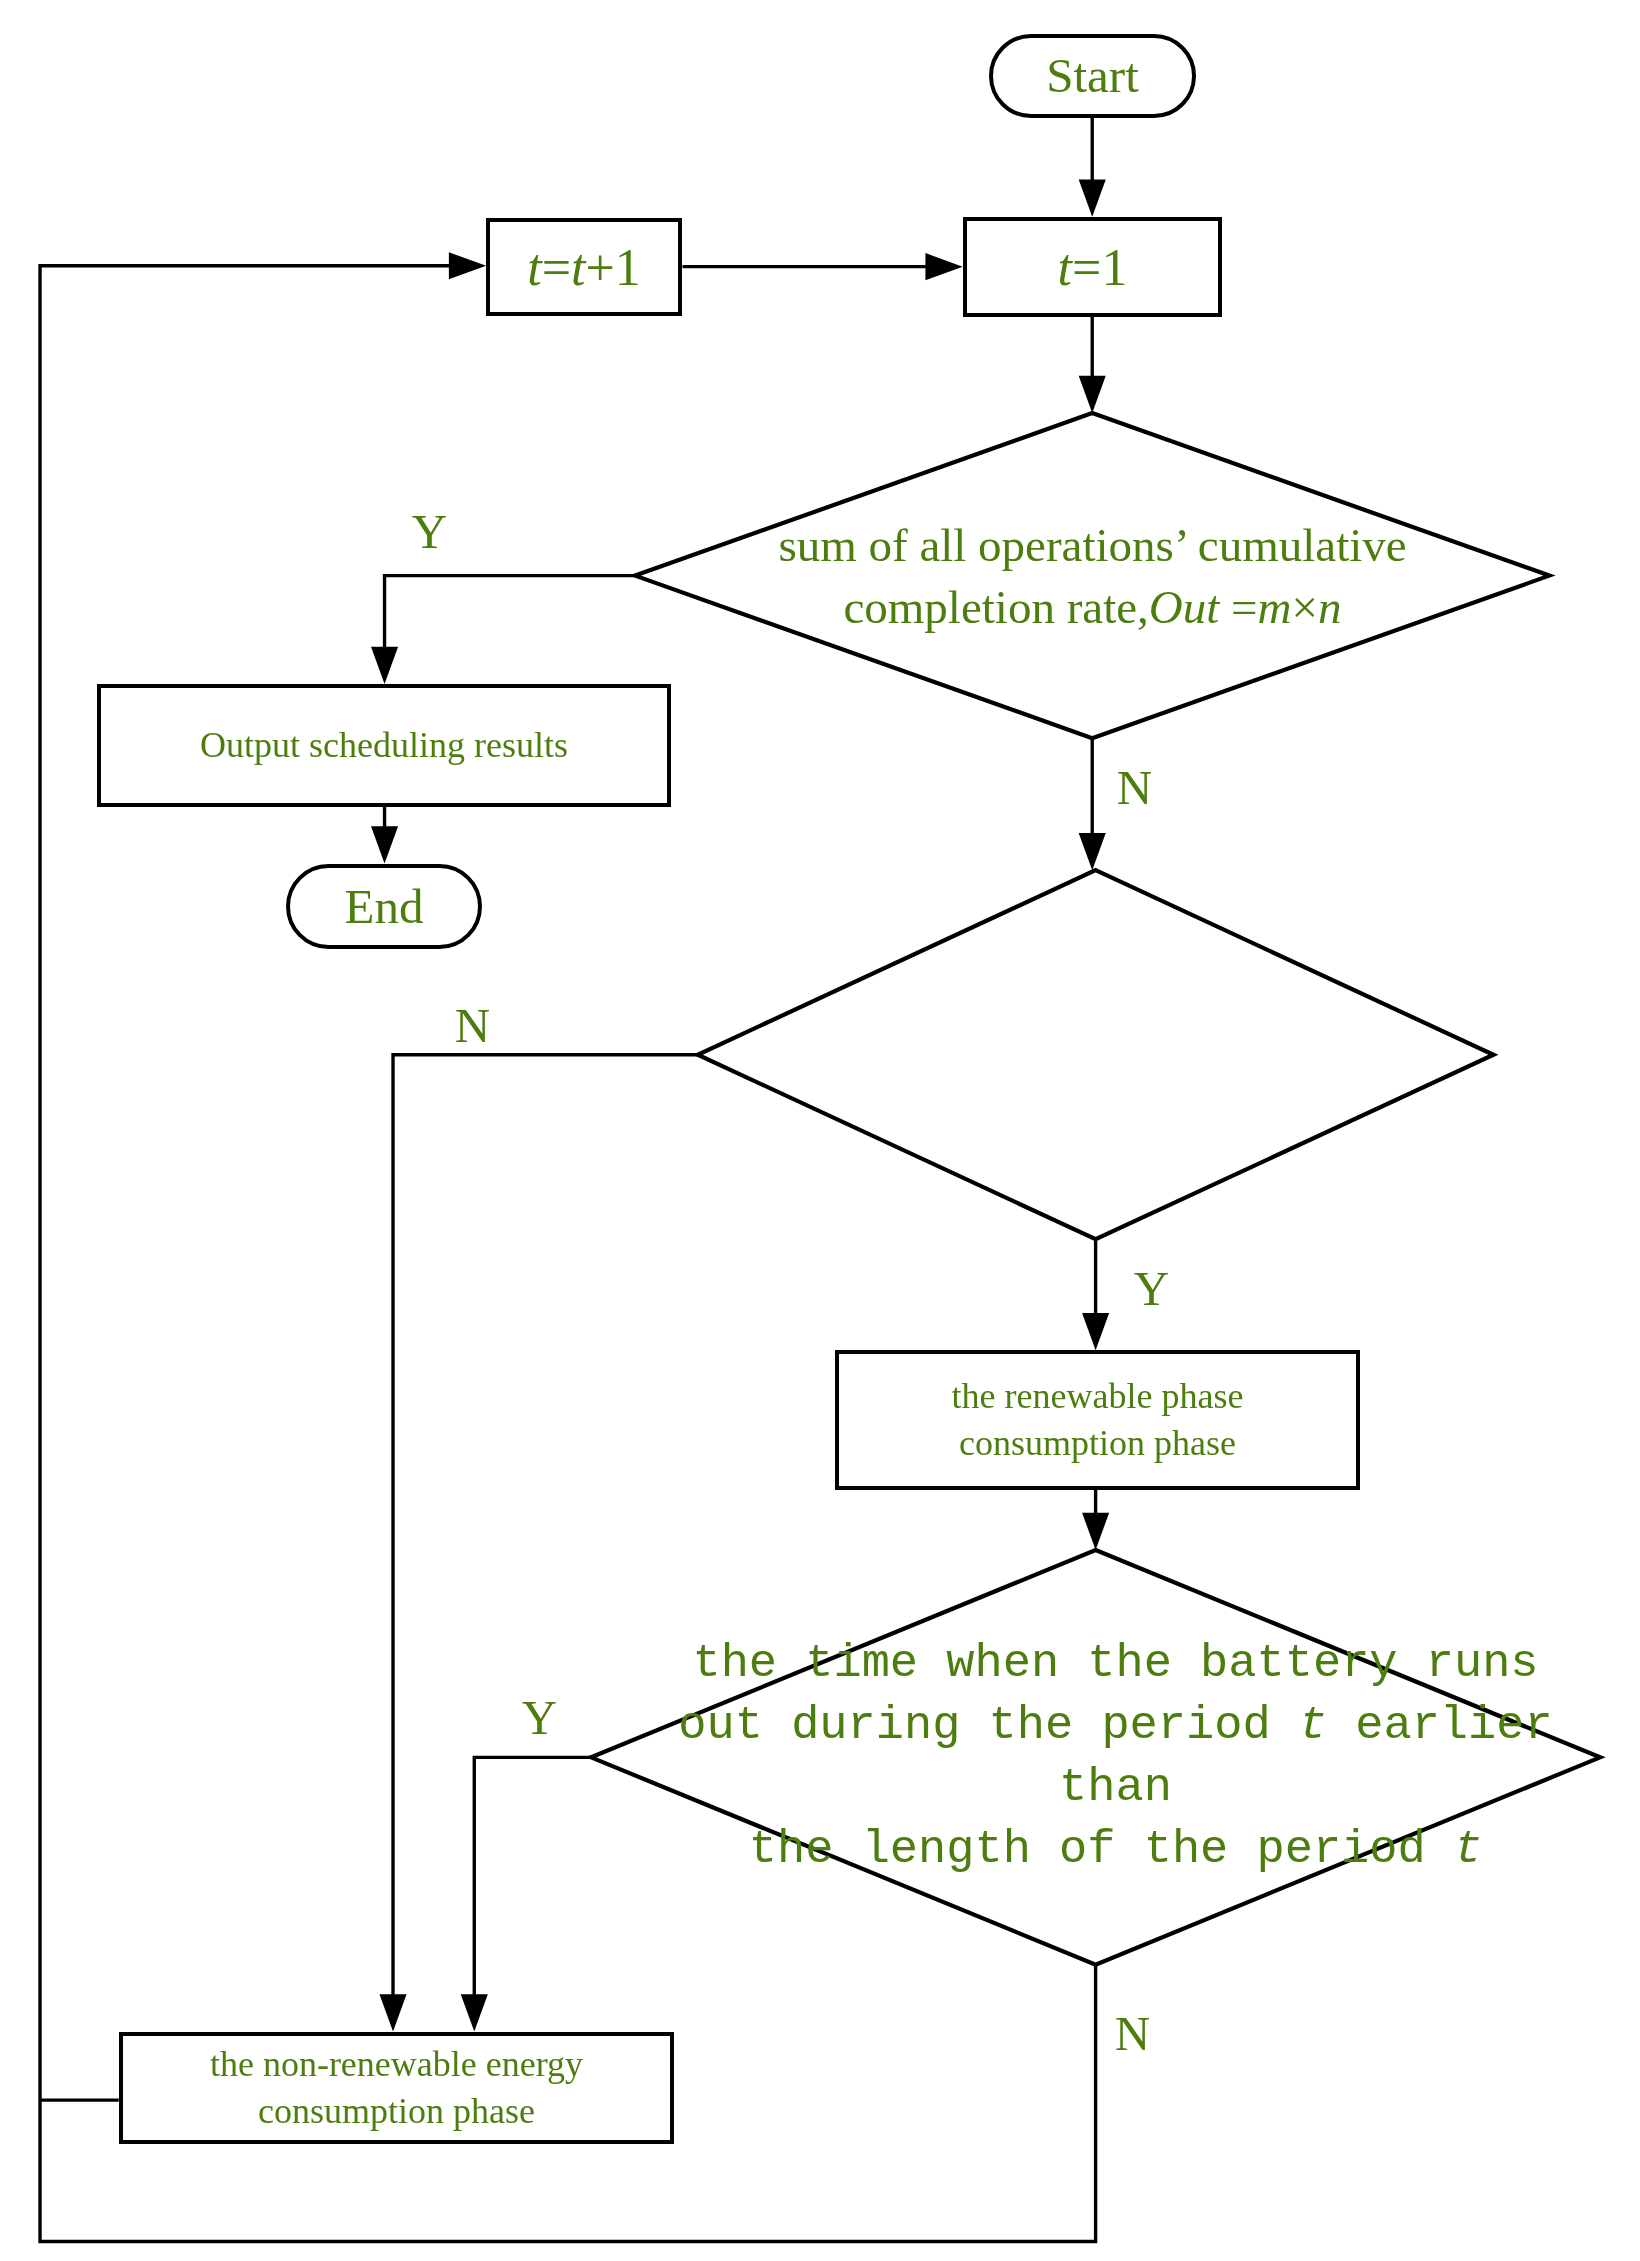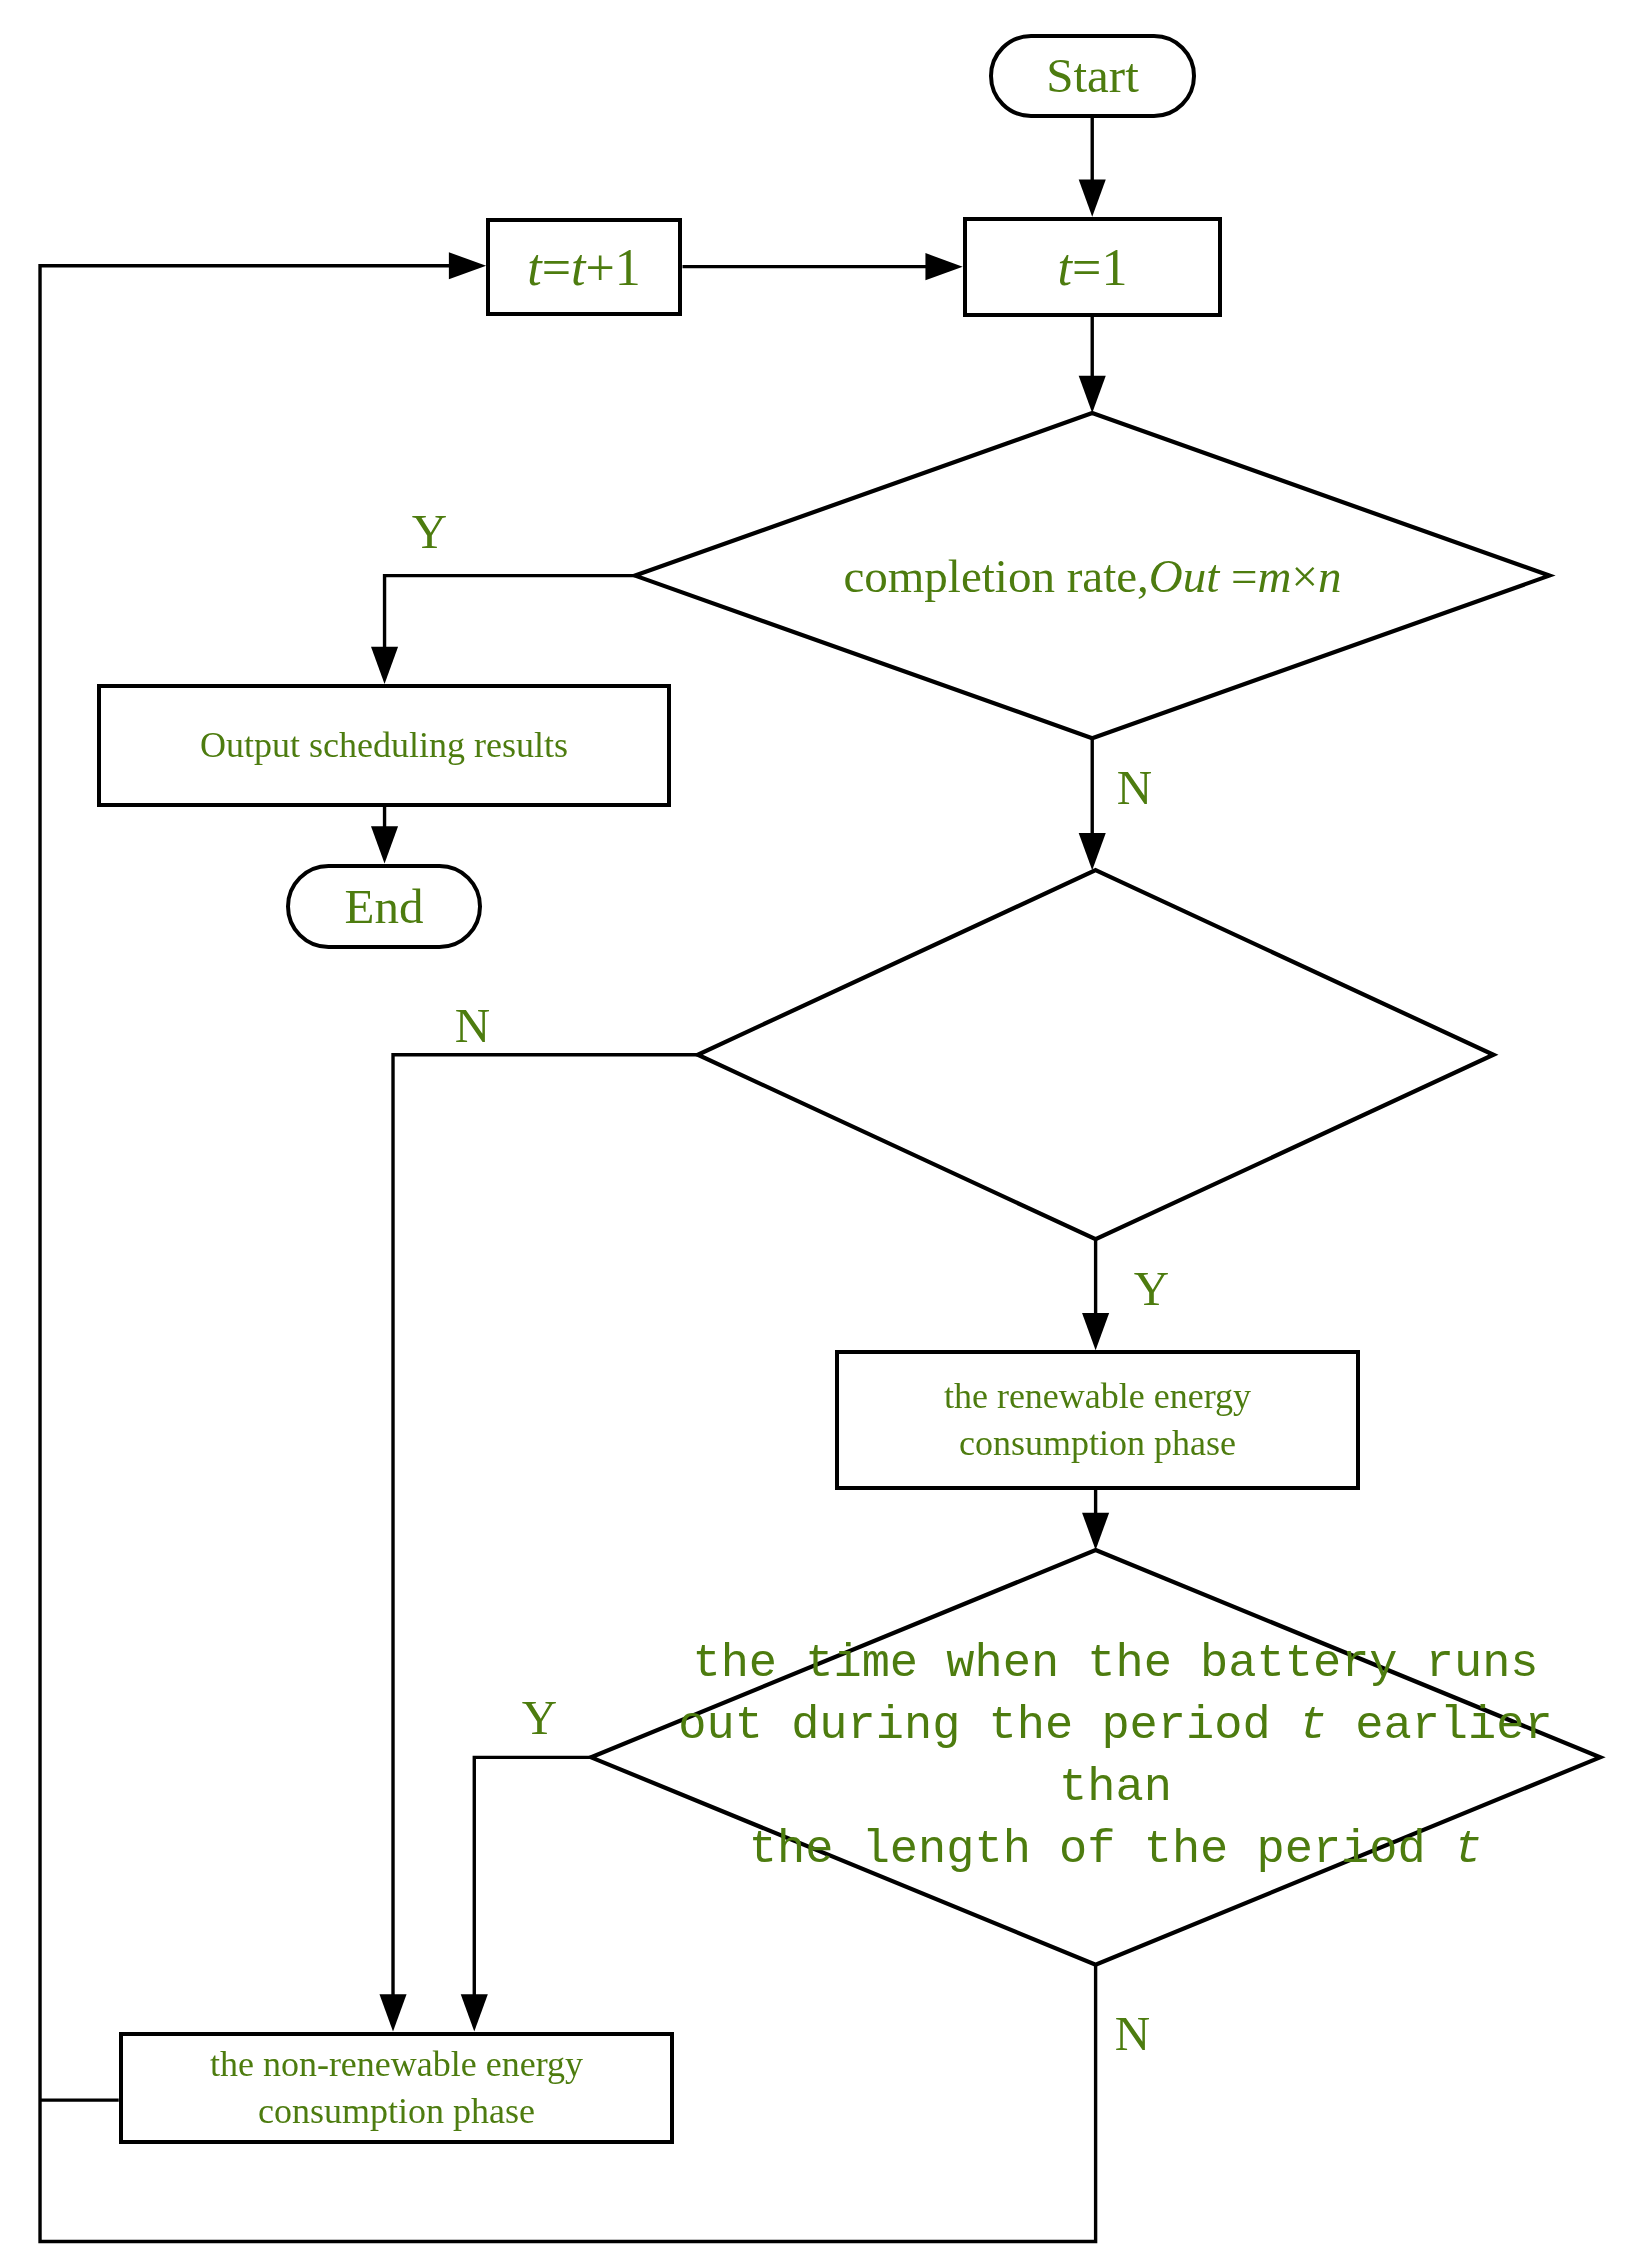--- a/index.html
+++ b/index.html
@@ -79,33 +79,34 @@
   <div class="node fs-box" style="left:97px;top:684px;width:574px;height:123px;">
     <span>Output scheduling results</span>
   </div>
 
   <div class="node terminator fs-start" style="left:286px;top:864px;width:196px;height:85px;">
     <span>End</span>
   </div>
 
   <div class="node fs-box" style="left:835px;top:1350px;width:525px;height:140px;line-height:1.3;">
     <div>
-        <div><span>the renewable energy</span></div>
+        <div><span>the renewable phase</span></div>
         <div><span>consumption phase</span></div>
       </div>
   </div>
 
   <div class="node fs-box" style="left:119px;top:2032px;width:555px;height:112px;line-height:1.3;">
     <div>
         <div><span>the non-renewable energy</span></div>
         <div><span>consumption phase</span></div>
       </div>
   </div>
 
   <div class="dtext fs-diamond" style="left:669px;top:483px;width:847px;height:186px;">
+      <div><span>sum of all operations’ cumulative</span></div>
       <div><span>completion rate,</span><i>Out</i><span> =</span><i>m</i><span>×</span><i>n</i></div>
     </div>
 
 
   <div class="dtext fs-diamond" style="left:650px;top:1647px;width:931px;height:220px;font-family:Liberation Mono, monospace;">
       <div><span>the time when the battery runs</span></div>
       <div><span>out during the period </span><i>t</i><span> earlier than</span></div>
       <div><span>the length of the period </span><i>t</i></div>
     </div>
 

